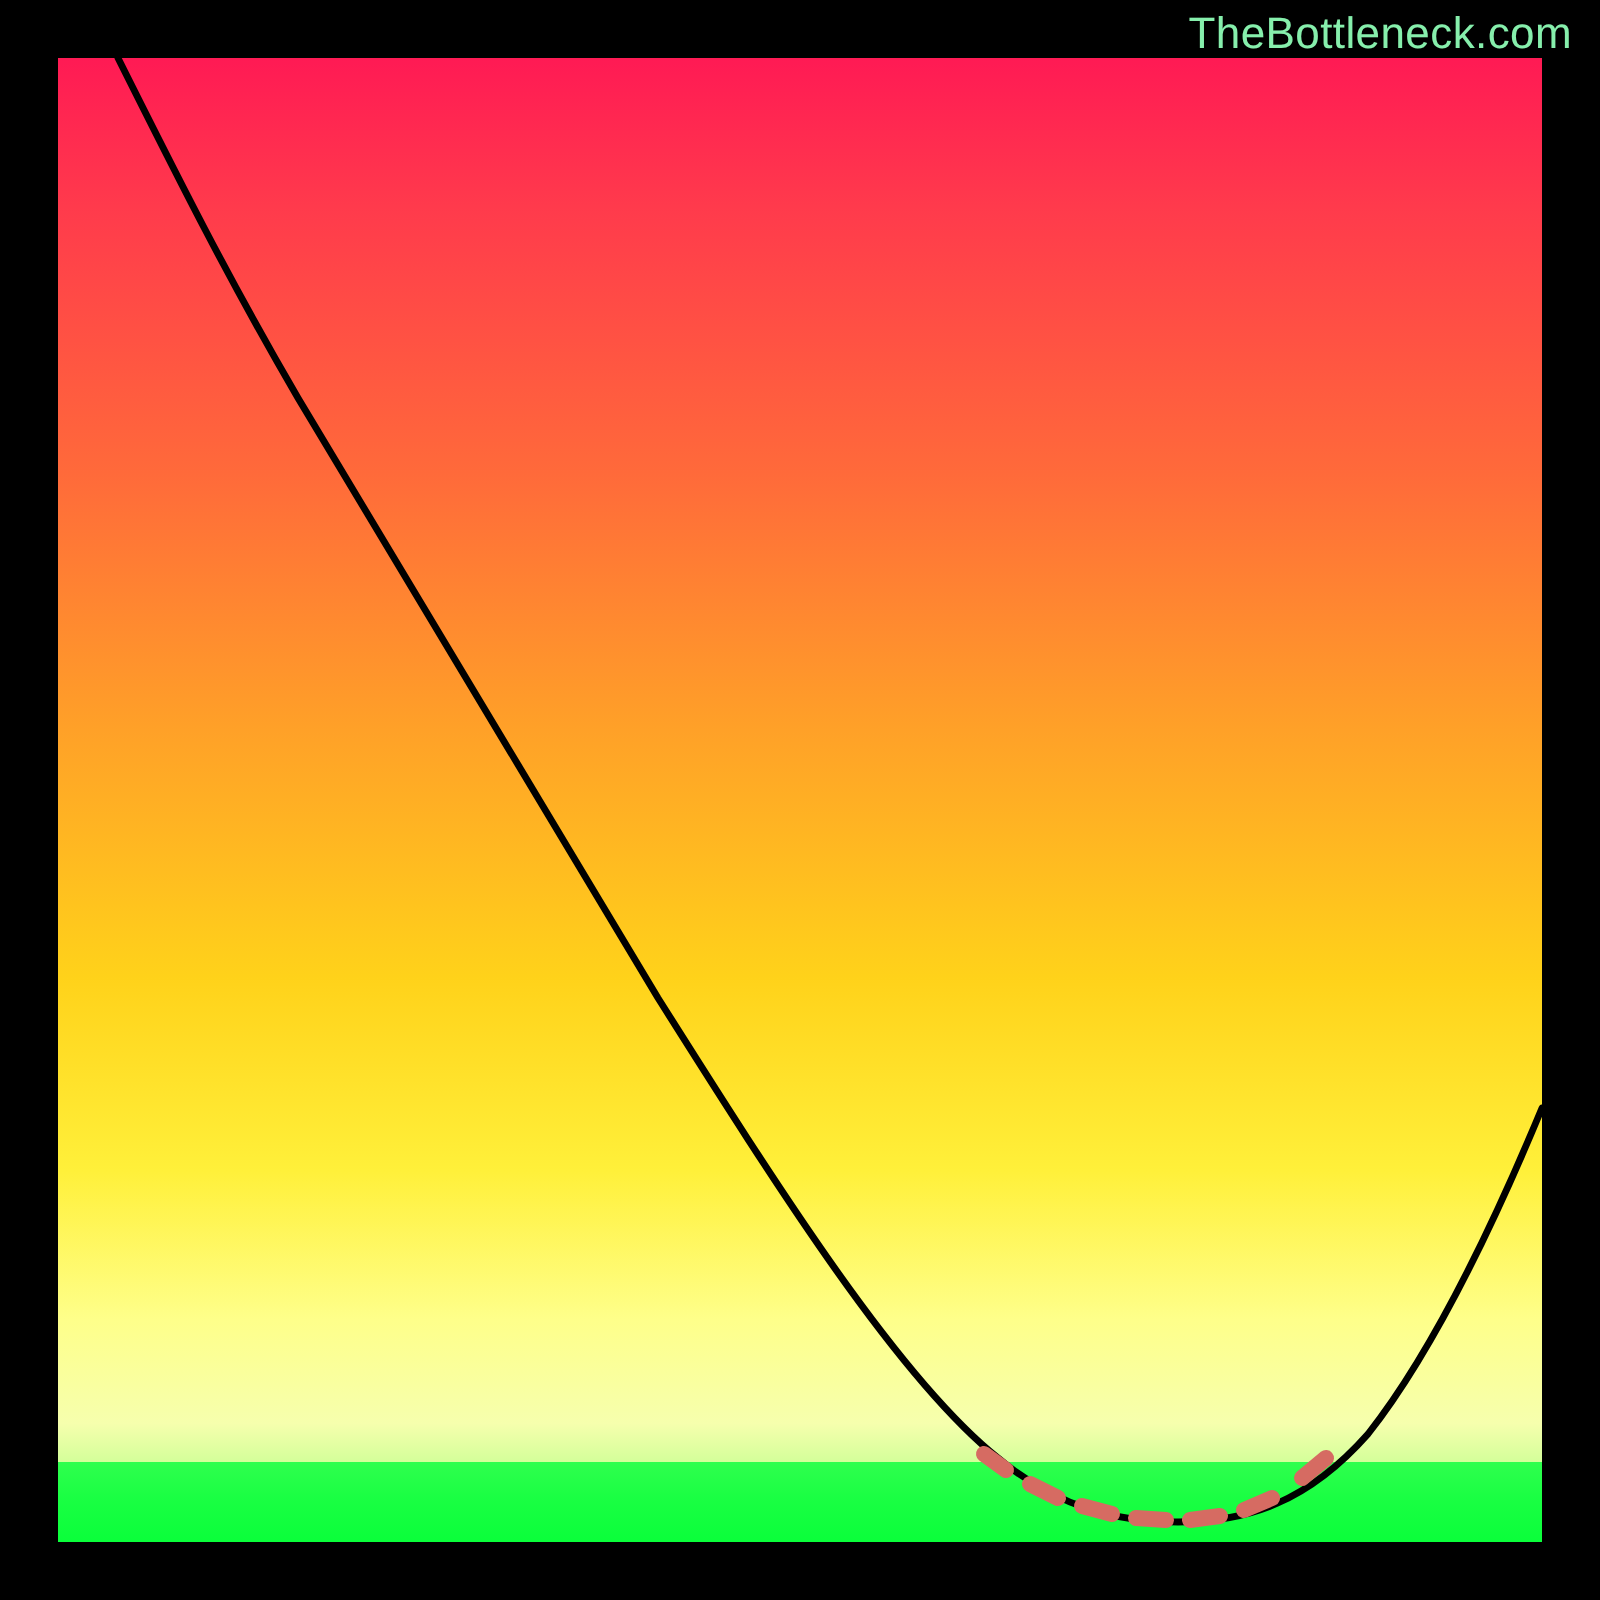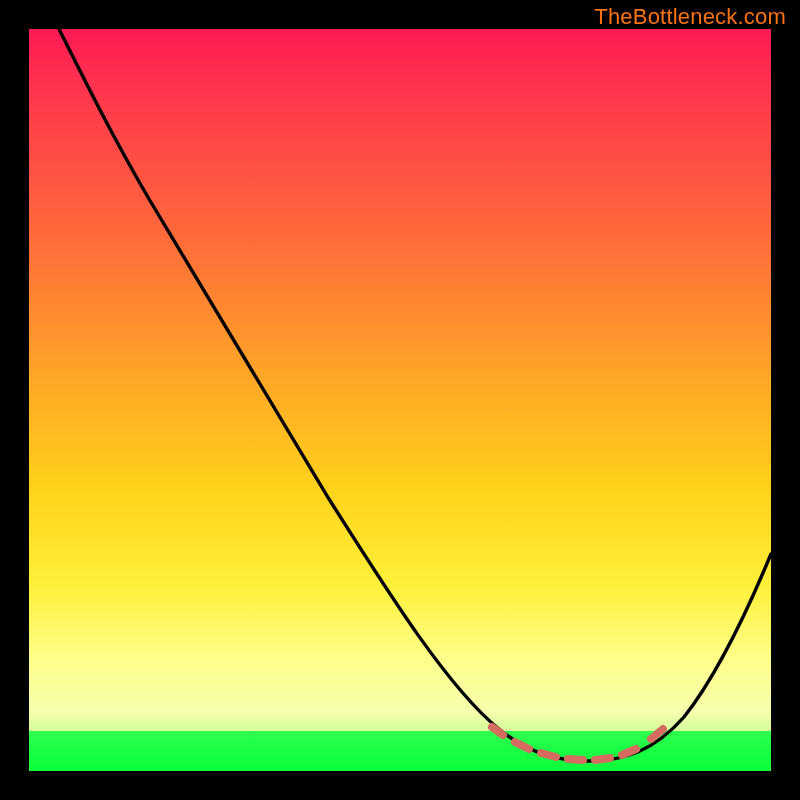--- a/index.html
+++ b/index.html
@@ -14,21 +14,21 @@
   .frame {
     position: relative;
     width: 800px;
     height: 800px;
     background: #000;
   }
   .watermark {
     position: absolute;
     top: 4px;
     right: 14px;
-    color: #f97316;
+    color: #86efac;
     font-size: 22px;
     font-weight: 400;
     letter-spacing: 0.2px;
     user-select: none;
   }
   .plot {
     position: absolute;
     left: 29px;
     top: 29px;
     width: 742px;

